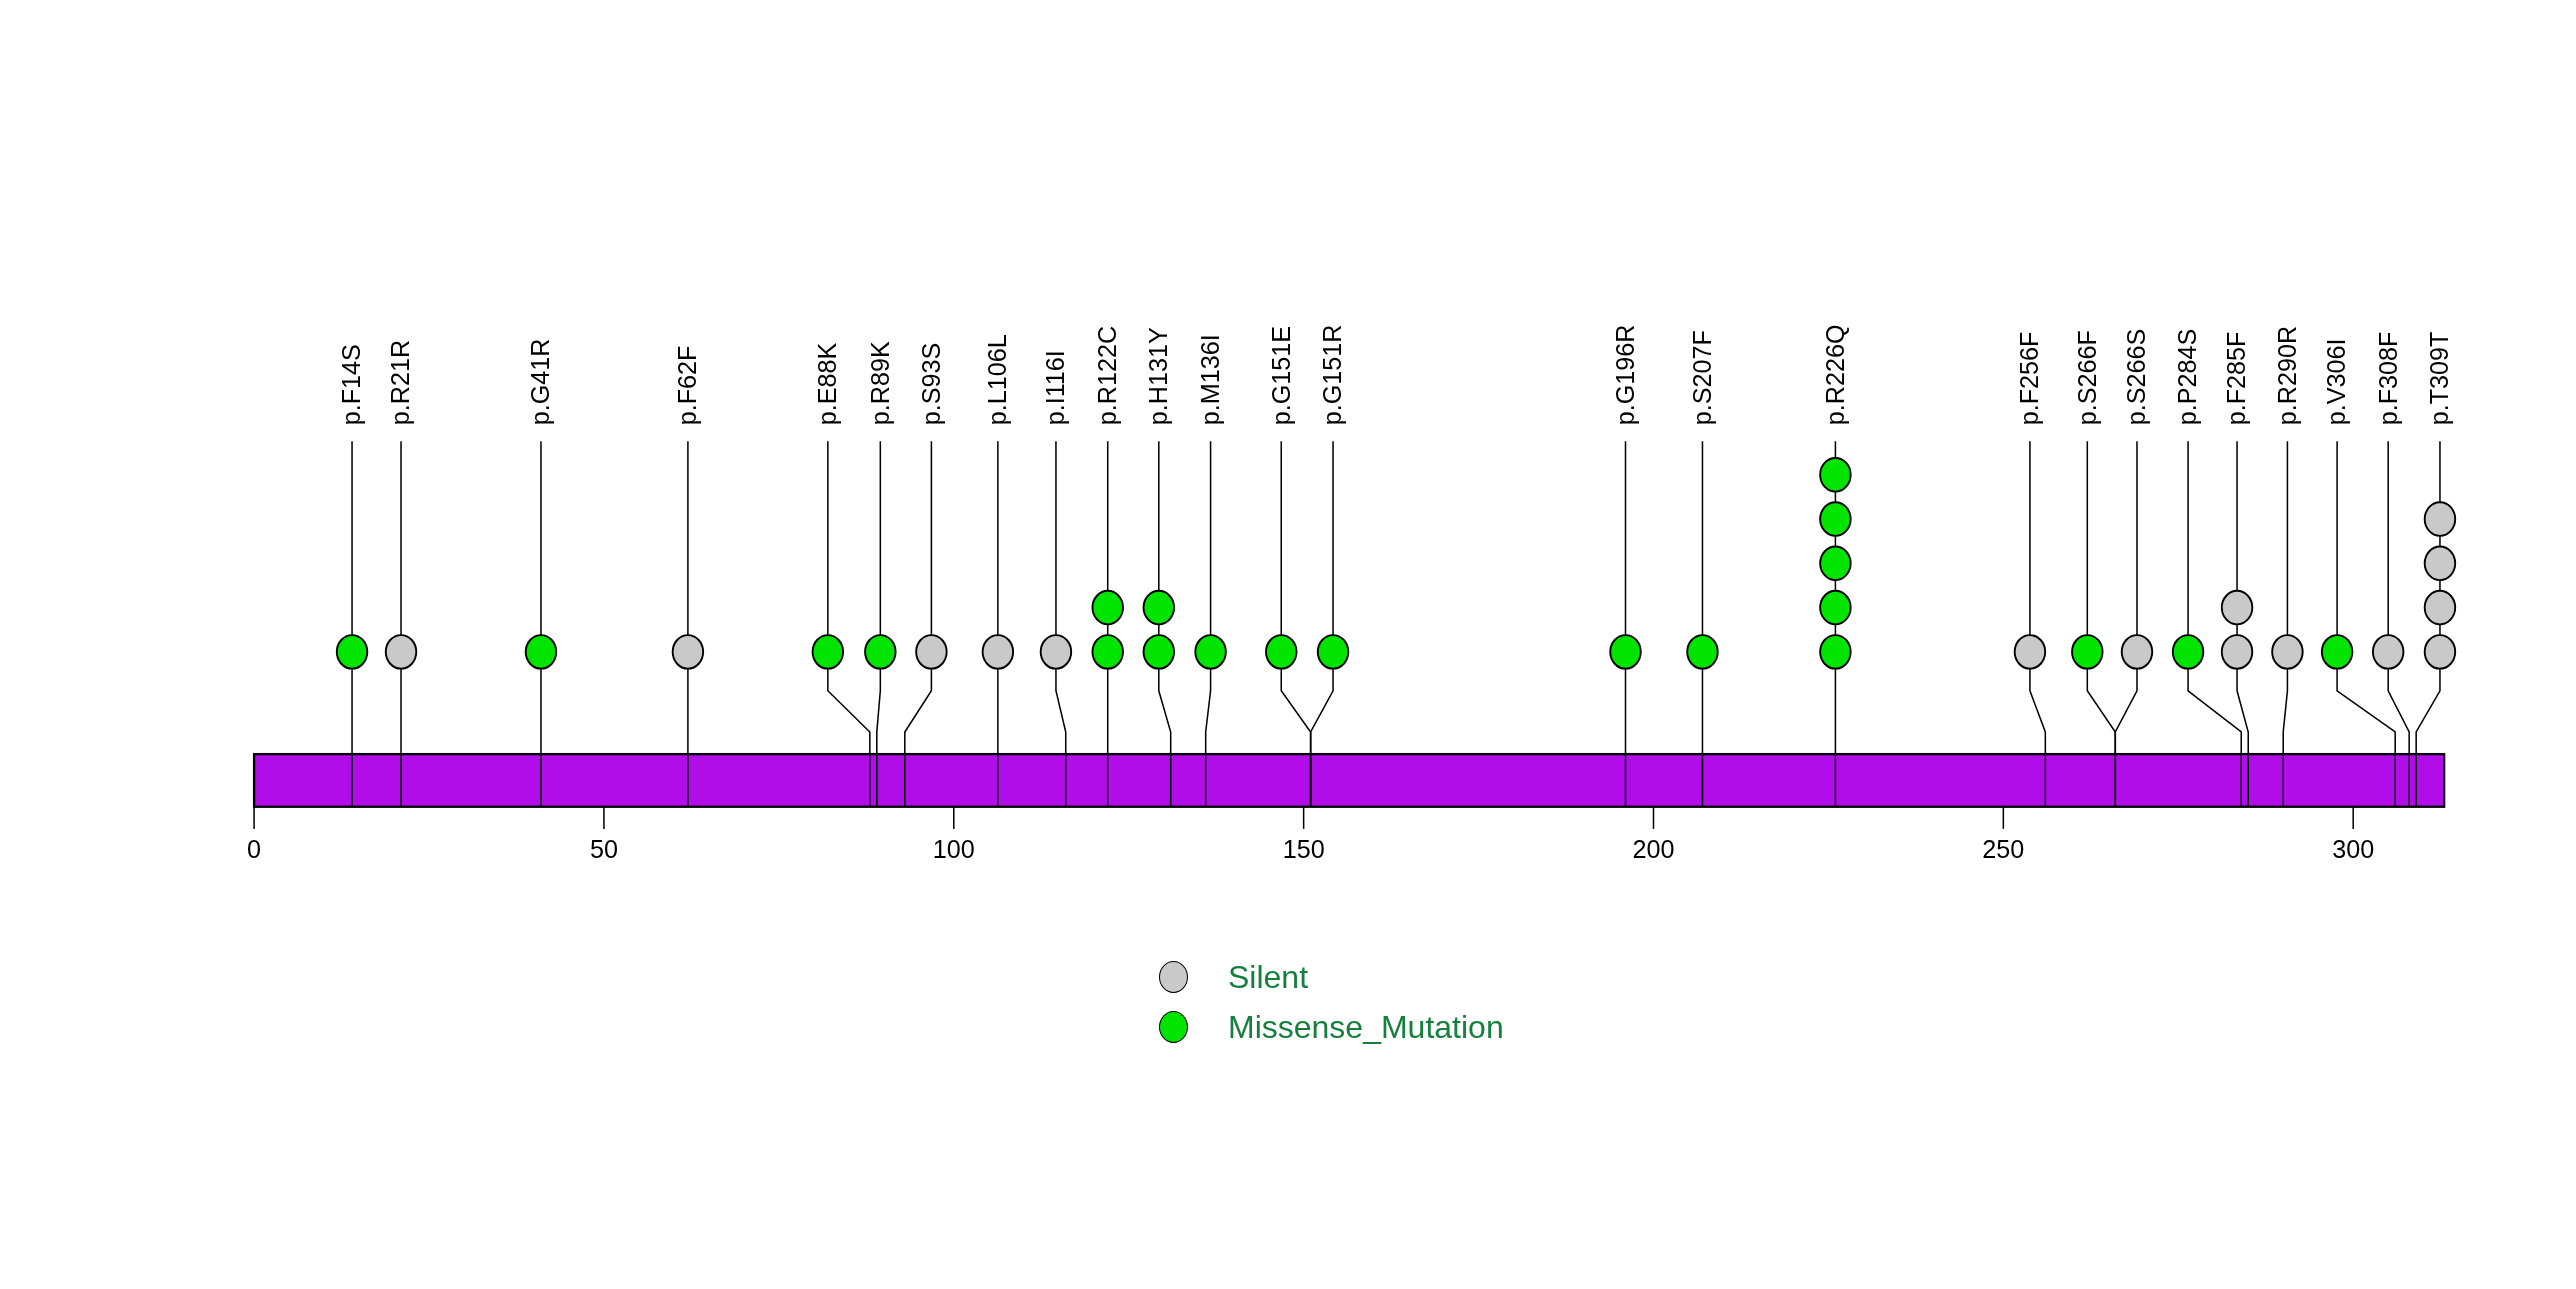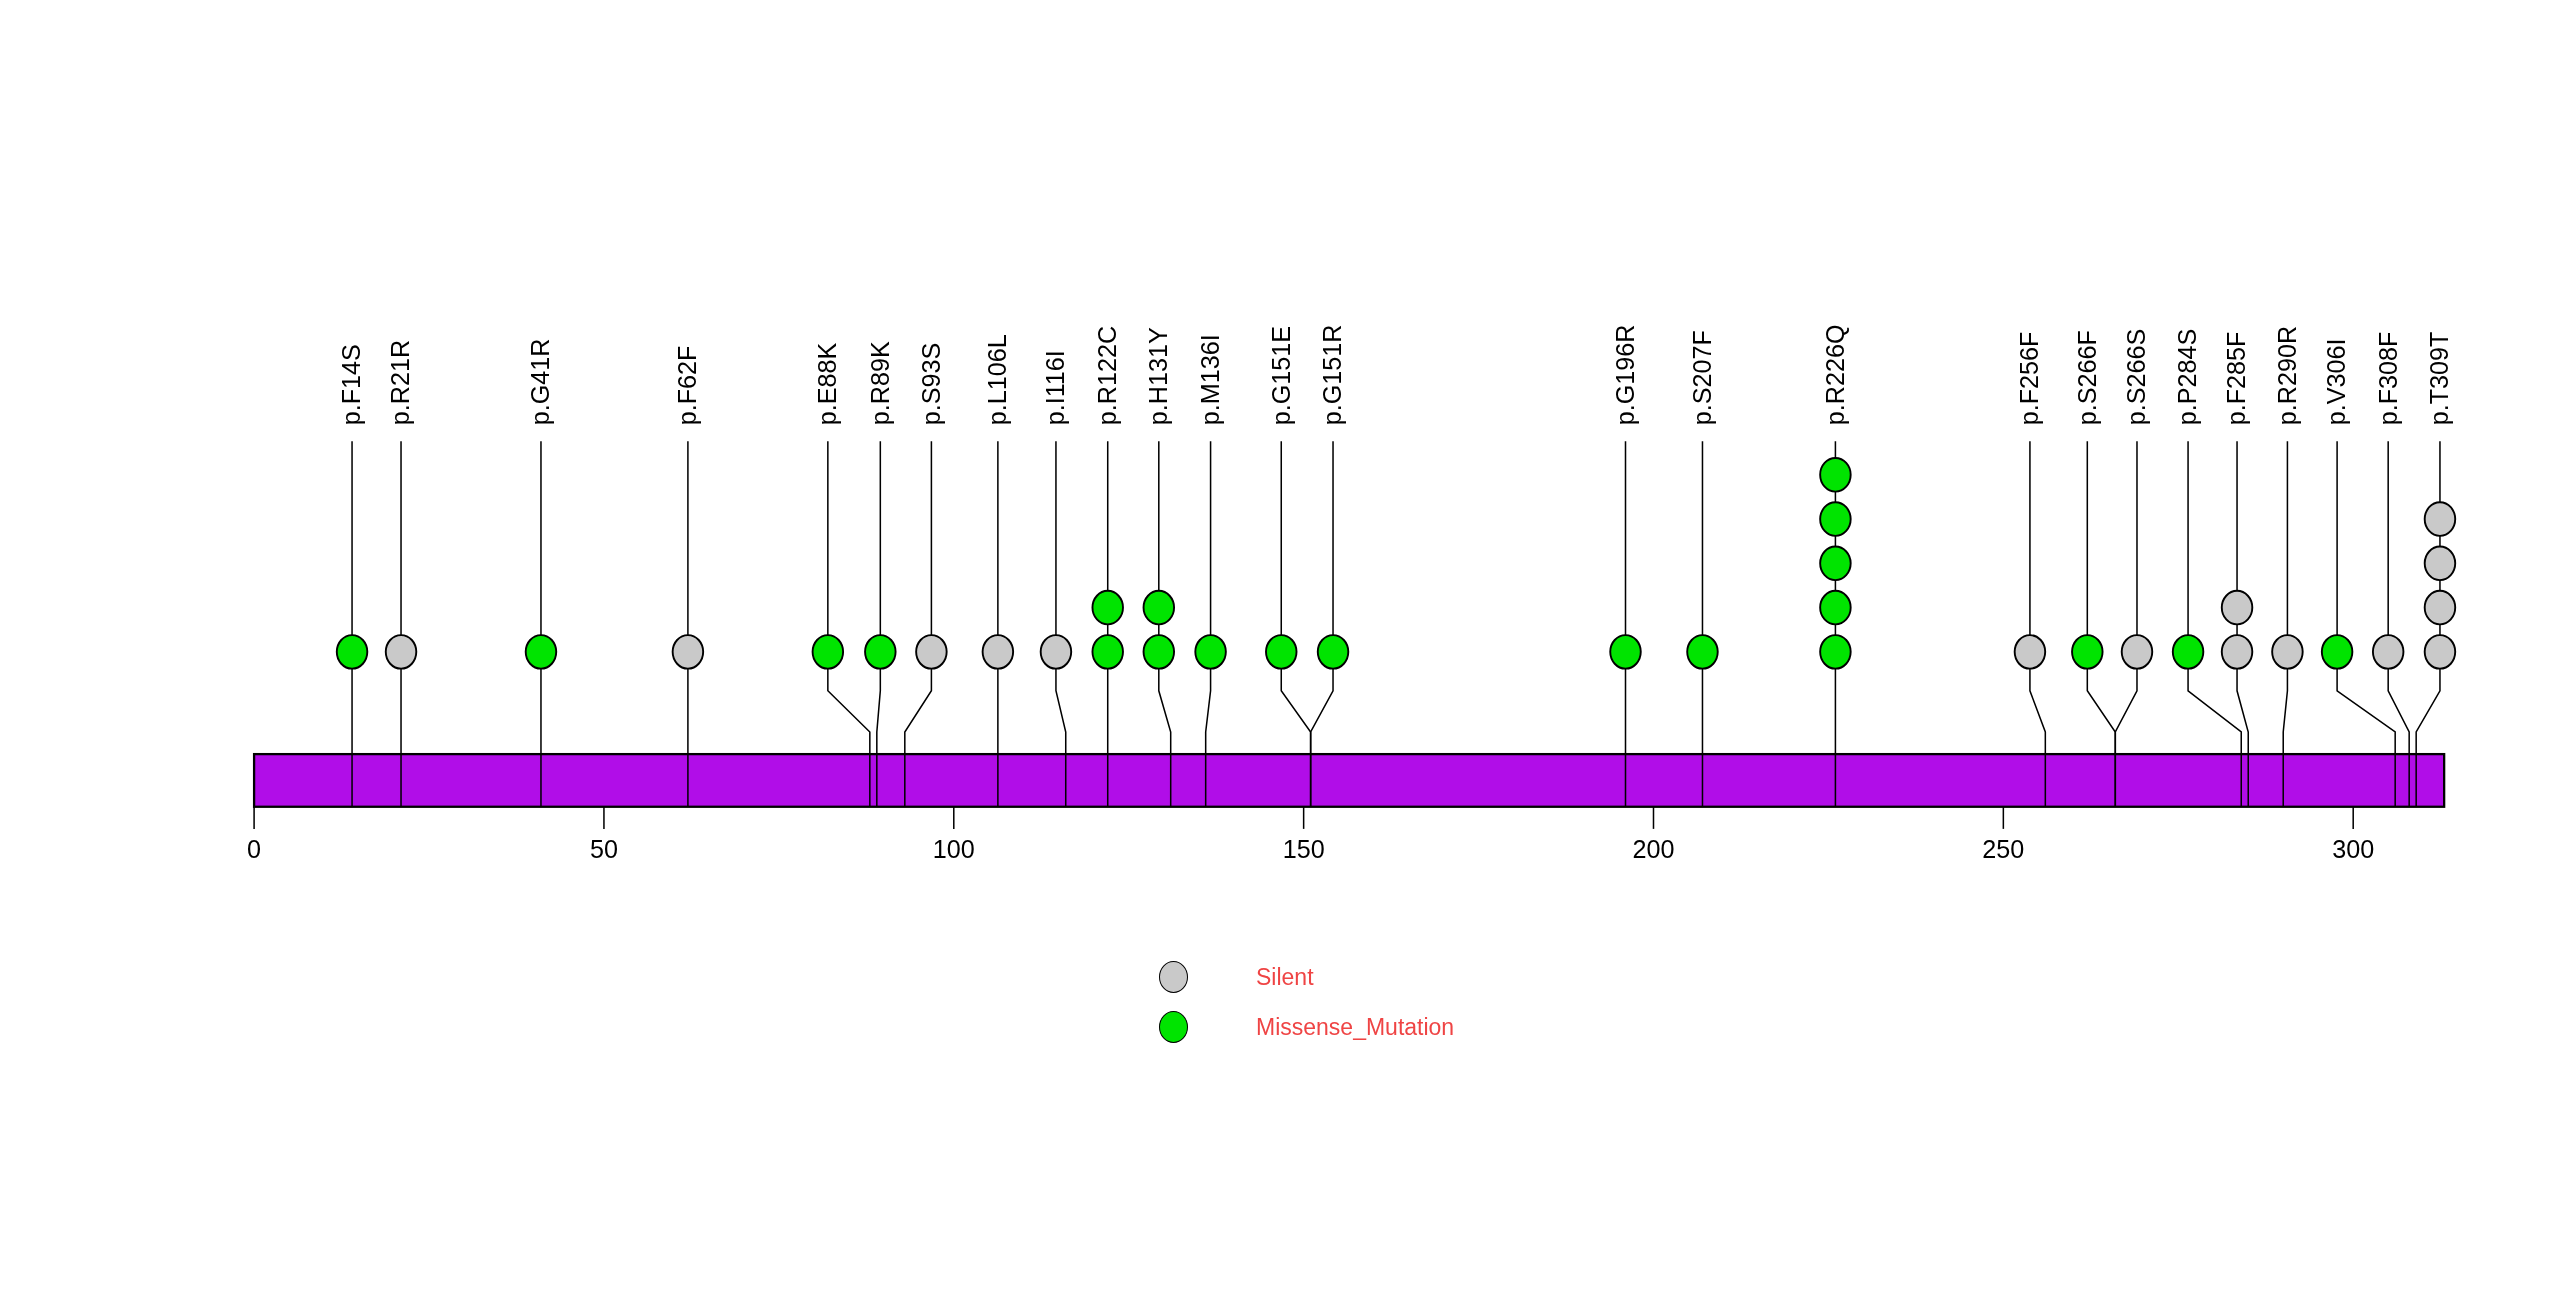--- a/index.html
+++ b/index.html
@@ -34,24 +34,23 @@
     width: 29px;
     height: 32px;
     border: 1.5px solid #000;
     border-radius: 50%;
     box-sizing: border-box;
     margin-right: 40px;
     background: #ccc;
     flex: 0 0 auto;
   }
   .legend-label {
-    font-size: 23px;
-    color: #ef4444;
+    font-size: 32px;
+    color: #15803d;
     white-space: nowrap;
-    margin-left: 28px;
   }
 </style>
 </head>
 <body>
 
 <svg id="plot" width="2576" height="1290" viewBox="0 0 3376 1690" xmlns="http://www.w3.org/2000/svg">
     <rect x="333" y="988" width="2870.21" height="69" fill="#B10DE8" stroke="#000000" stroke-width="3"></rect>
     <path d="M 461.38 578 L 461.38 1057" fill="none" stroke="#000000" stroke-width="2"></path>
     <path d="M 525.5699999999999 578 L 525.5699999999999 1057" fill="none" stroke="#000000" stroke-width="2"></path>
     <path d="M 708.97 578 L 708.97 1057" fill="none" stroke="#000000" stroke-width="2"></path>

